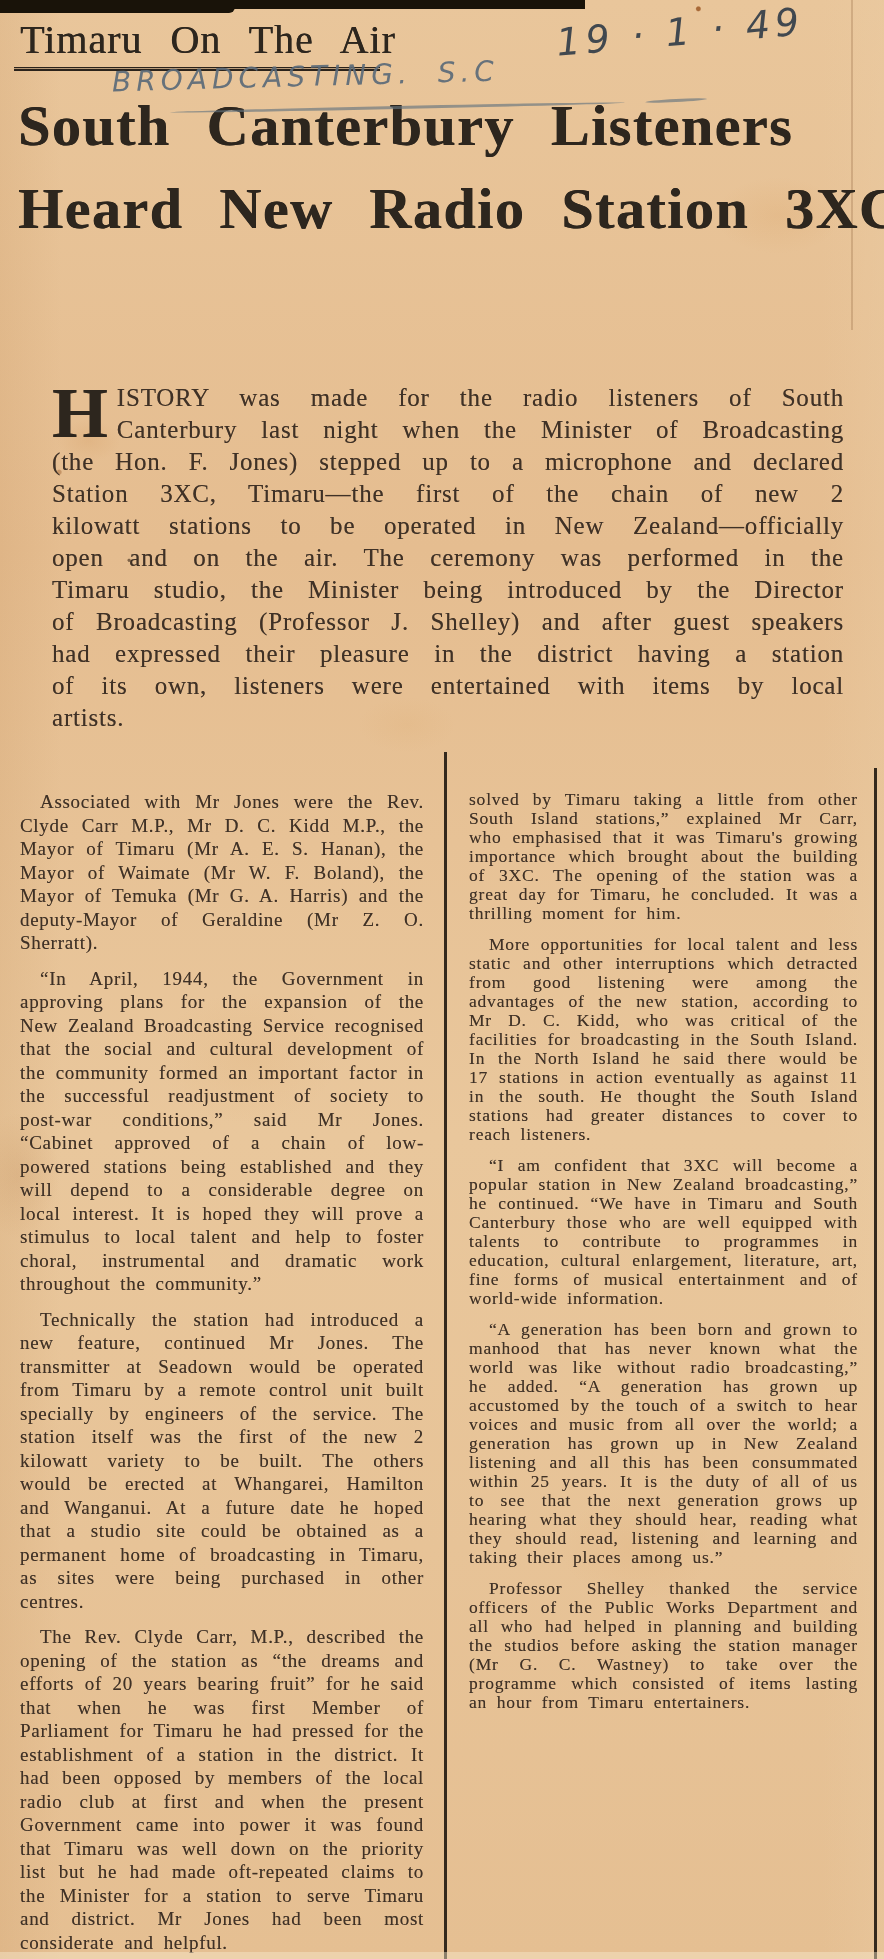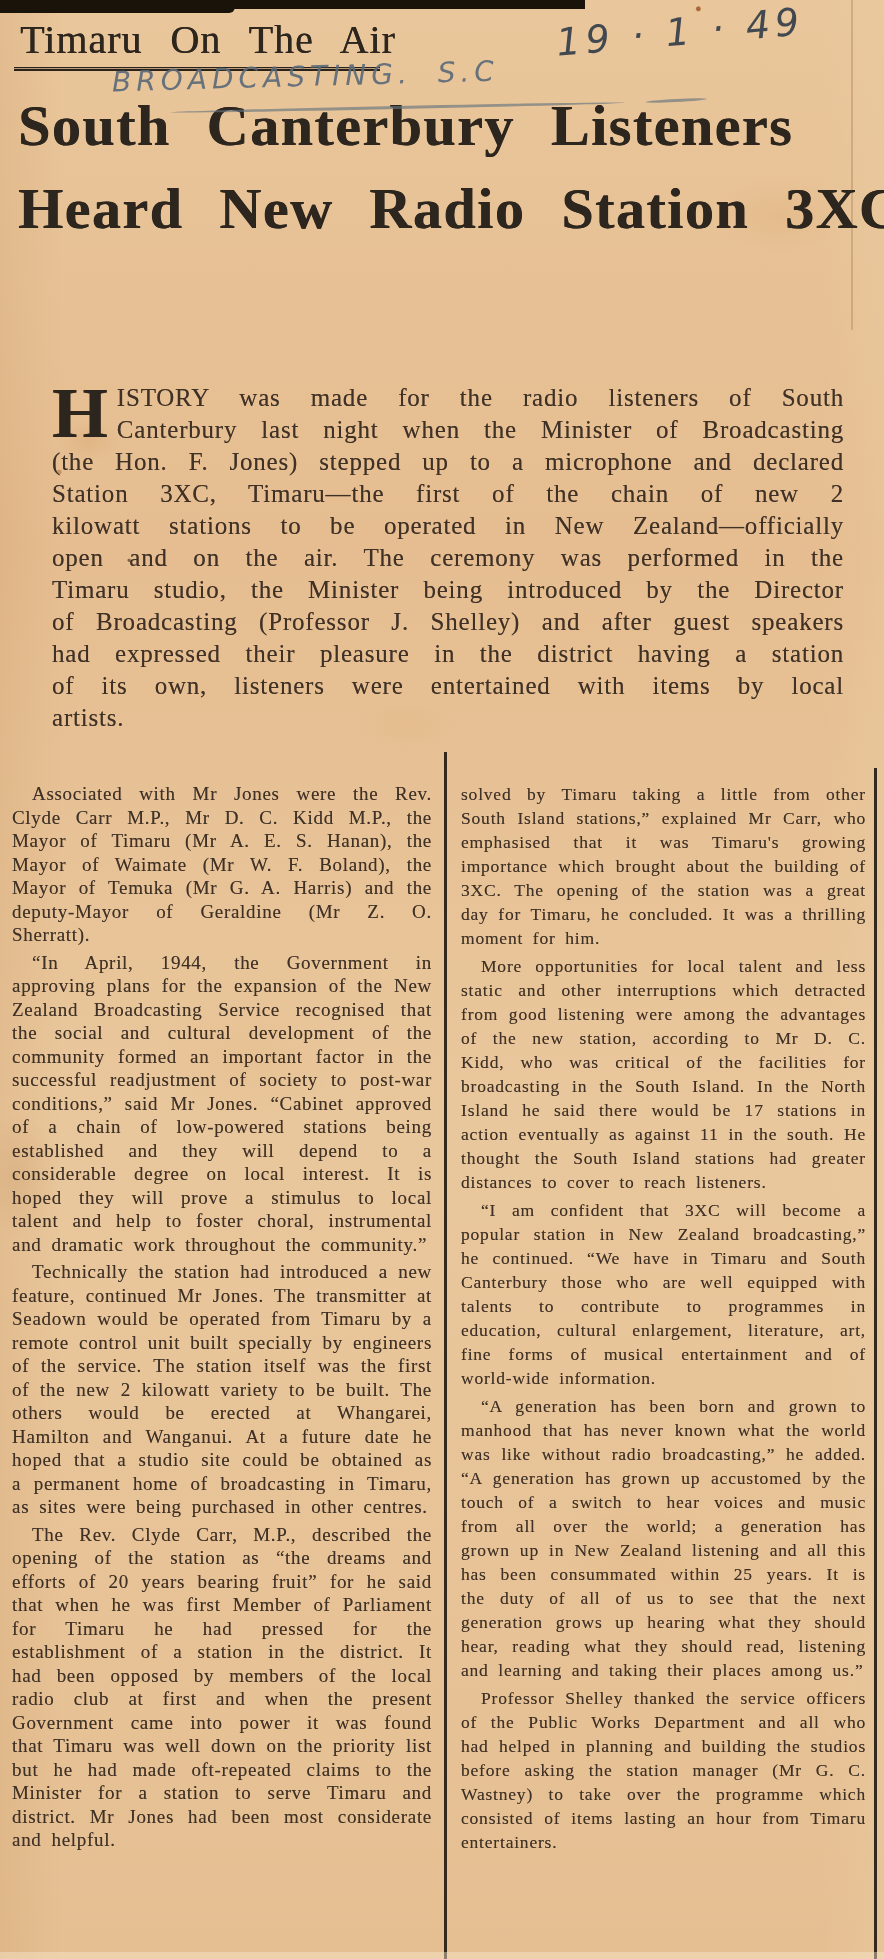--- a/index.html
+++ b/index.html
@@ -81,24 +81,24 @@
   .dropcap {
     float:left;
     font-size:72px; line-height:58px;
     padding:2px 8px 0 0;
     font-weight:bold;
     color: var(--headline-ink, #2d261e);
   }
 
   .col { position:absolute; top:778px; z-index:1; text-align:justify;
     text-shadow:0 0 .5px rgba(63,49,38,.5); }
-  .col p { margin:4px; text-indent:20px; }
+  .col p { margin:12px; text-indent:20px; }
   .col p.cont { text-indent:0; }
   .col-left  { left:8px;   width:428px; font-size:19px;   line-height:23.5px; letter-spacing:.7px; word-spacing:4.5px; }
-  .col-right { left:457px; width:413px; font-size:17.5px; line-height:24px; letter-spacing:.8px; word-spacing:4.5px; }
+  .col-right { left:457px; width:413px; font-size:17.5px; line-height:19px; letter-spacing:.8px; word-spacing:4.5px; }
 
   .divider    { position:absolute; left:444px; top:752px; width:2.5px; height:1207px; background:#34291d; z-index:1; }
   .right-rule { position:absolute; left:874px; top:768px; width:2.5px; height:1191px; background:#34291d; z-index:1; }
 </style>
 </head>
 <body>
 
 <div class="page">
   <div class="stains"></div>
   <div class="scan-strip a"></div>

